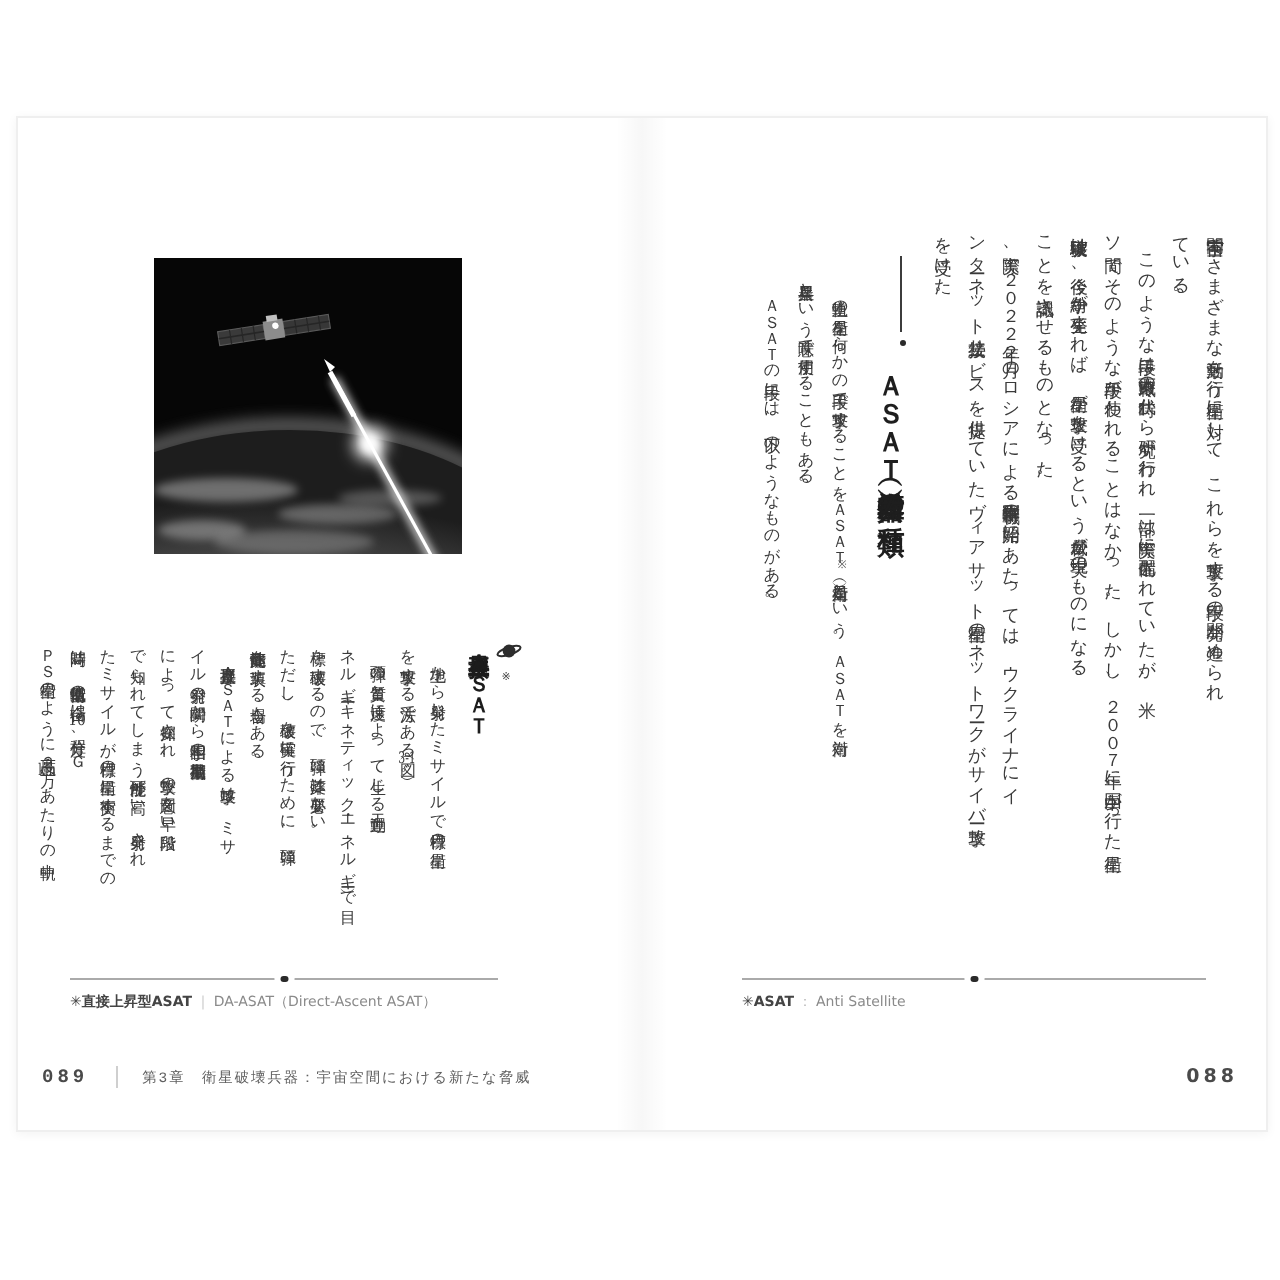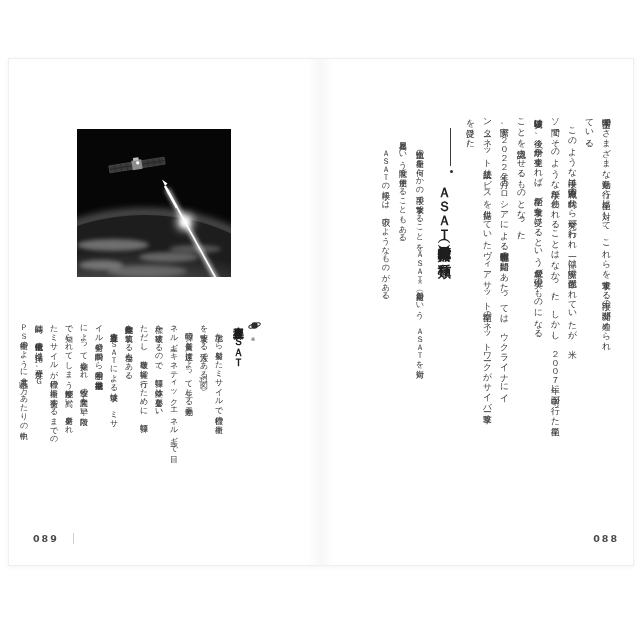--- a/index.html
+++ b/index.html
@@ -71,21 +71,21 @@
   .footnote .fn-term{color:#444;font-weight:bold;}
   .footnote .fn-sep{color:#bbb;margin:0 2px;}
   .footnote-left{left:26px;width:214px;}
   .footnote-right{left:362px;width:232px;}
   
   .folio{
     position:absolute;top:474px;
     font-family:"DejaVu Sans","Liberation Sans",sans-serif;
     font-size:9.5px;color:#4a4a4a;letter-spacing:2px;font-weight:bold;
   }
-  .folio-left{left:24px;display:flex;align-items:center;}
+  .folio-left{left:12px;display:flex;align-items:center;font-family:Liberation Mono, monospace;}
   .folio-right{right:14px;margin-left:10px;}
   .folio-divider{display:inline-block;width:1px;height:11px;background:#cfcfcf;margin:0 12px 0 14px;}
   .chapter-line{font-size:7.2px;color:#606060;letter-spacing:1px;font-weight:normal;white-space:nowrap;}
 </style>
 </head>
 <body>
 
 <div class="stage">
   <div class="spread">
     <div class="gutter"></div>
@@ -155,24 +155,31 @@
       <p>高性能炸薬を装填する場合もある。</p>
       <p>　直接上昇型ＡＳＡＴによる攻撃は、ミサ</p>
       <p>イル発射の瞬間から相手国の早期警戒衛星</p>
       <p>によって探知され、攻撃の意図を早い段階</p>
       <p>で知られてしまう可能性が高い。発射され</p>
       <p>たミサイルが目標の衛星に衝突するまでの</p>
       <p><span>時間は、低軌道衛星の場合は</span><span class="tcy">10</span><span>分程度、Ｇ</span></p>
       <p><span>ＰＳ衛星のように高度２万</span><span class="tcy">km</span><span>あたりの中軌</span></p>
     </div>
 
+    <div class="footnote footnote-left">
+      <div class="fn-rule">
+          <span class="fn-dot"></span>
+        </div>
+      <span class="fn-term"><span>✳</span><span>直接上昇型ASAT</span></span><span class="fn-sep">｜</span><span>DA-ASAT（Direct-Ascent ASAT）</span>
+    </div>
 
     <div class="folio folio-left">
       <span>089</span>
       <span class="folio-divider"></span>
+      <span class="chapter-line">第3章　衛星破壊兵器：宇宙空間における新たな脅威</span>
     </div>
 
     <div class="vtext right-body">
       <p>宇宙空間でさまざまな活動を行う衛星に対して、これらを攻撃する手段の開発が進められ</p>
       <p>ている。</p>
       <p>　このような手段は東西冷戦の時代から研究が行われ、一部は実際に配備されていたが、米</p>
       <p>ソ間でそのような手段が使われることはなかった。しかし、２００７年に中国が行った衛星</p>
       <p>破壊実験は、今後、紛争が発生すれば、衛星が攻撃を受けるという脅威が現実のものになる</p>
       <p>ことを認識させるものとなった。</p>
       <p>　実際、２０２２年２月のロシアによる特別軍事作戦の開始にあたっては、ウクライナにイ</p>
@@ -181,19 +188,25 @@
       <h2>
         <span class="h-rule"></span>
         <span class="h-dot"></span>
         <span>ＡＳＡＴ（対衛星）兵器の種類</span>
       </h2>
       <p class="inset"><span>　軌道上の衛星を何らかの手段で攻撃することをＡＳＡＴ</span><span class="nmark">※</span><span>（対衛星）という。ＡＳＡＴを対衛</span></p>
       <p class="inset">星兵器という意味で使用することもある。</p>
       <p class="inset">　ＡＳＡＴの手段には、以下のようなものがある。</p>
     </div>
 
+    <div class="footnote footnote-right">
+      <div class="fn-rule">
+          <span class="fn-dot"></span>
+        </div>
+      <span class="fn-term"><span>✳</span><span>ASAT</span></span><span class="fn-sep">：</span><span>Anti Satellite</span>
+    </div>
 
     <div class="folio folio-right">
       <span>088</span>
     </div>
 
   </div>
 </div>
 
 </body></html>

